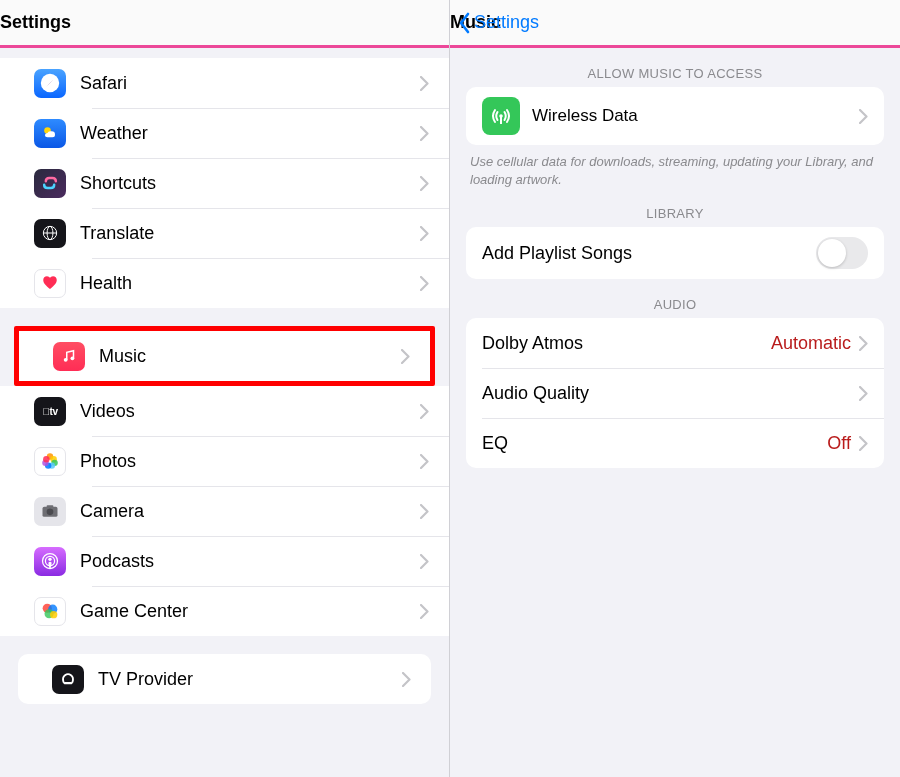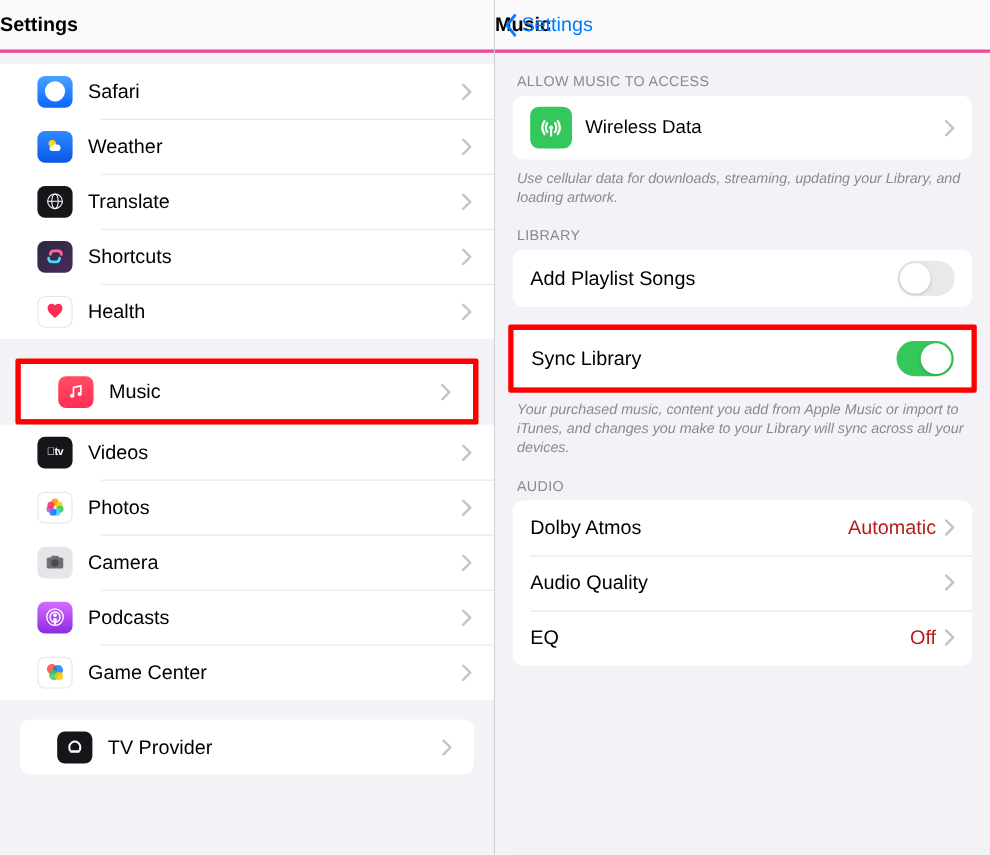--- a/index.html
+++ b/index.html
@@ -45,21 +45,21 @@
     .nav-back svg { width: 14px; height: 22px; }
     .content { flex: 1; overflow-y: auto; padding-bottom: 8px; }
     .group { margin-top: 18px; }
     .group.first-left { margin-top: 10px; }
     .group-header {
       font-size: 13px;
       color: #8a8a8e;
       padding: 0 34px 6px;
       letter-spacing: 0.3px;
     }
-    .pane-right .group-header { padding: 0 20px 6px; }
+    .pane-right .group-header { padding: 0 20px 6px; text-align: center; }
     .group-footer {
       font-size: 13px;
       color: #8a8a8e;
       padding: 8px 20px 0;
       line-height: 1.35;
       font-style: italic;
     }
     .cell-list {
       background: #fff;
       margin: 0 16px;
@@ -209,41 +209,41 @@
                 <circle cx="9" cy="9" r="4" fill="#ffd60a"></circle>
                 <path d="M6 15 Q6 12 9 12 Q10 9 14 10 Q18 10 18 14 Q18 17 15 17 L9 17 Q6 17 6 15" fill="#fff"></path>
               </svg>
           </div>
           <div class="cell-label">Weather</div>
           <svg class="chevron" viewBox="0 0 9 15">
               <path d="M1 1 L7.5 7.5 L1 14"></path>
             </svg>
         </div>
         <div class="cell">
+          <div class="cell-icon ic-shortcuts">
+            <svg viewBox="0 0 24 24" width="20" height="20">
+                <rect x="5" y="5" width="14" height="14" rx="3" fill="none"></rect>
+                <path d="M7 10 Q7 6 11 6 L15 6 Q19 6 19 10" fill="none" stroke="#ff6aa2" stroke-width="3" stroke-linecap="round"></path>
+                <path d="M5 14 Q5 18 9 18 L13 18 Q17 18 17 14" fill="none" stroke="#4ad4ff" stroke-width="3" stroke-linecap="round"></path>
+              </svg>
+          </div>
+          <div class="cell-label">Shortcuts</div>
+          <svg class="chevron" viewBox="0 0 9 15">
+              <path d="M1 1 L7.5 7.5 L1 14"></path>
+            </svg>
+        </div>
+        <div class="cell">
           <div class="cell-icon ic-translate">
             <svg viewBox="0 0 24 24" width="20" height="20">
                 <circle cx="12" cy="12" r="8" fill="none" stroke="#fff" stroke-width="1.2"></circle>
                 <ellipse cx="12" cy="12" rx="3.5" ry="8" fill="none" stroke="#fff" stroke-width="1.2"></ellipse>
                 <line x1="4" y1="12" x2="20" y2="12" stroke="#fff" stroke-width="1.2"></line>
               </svg>
           </div>
           <div class="cell-label">Translate</div>
-          <svg class="chevron" viewBox="0 0 9 15">
-              <path d="M1 1 L7.5 7.5 L1 14"></path>
-            </svg>
-        </div>
-        <div class="cell">
-          <div class="cell-icon ic-shortcuts">
-            <svg viewBox="0 0 24 24" width="20" height="20">
-                <rect x="5" y="5" width="14" height="14" rx="3" fill="none"></rect>
-                <path d="M7 10 Q7 6 11 6 L15 6 Q19 6 19 10" fill="none" stroke="#ff6aa2" stroke-width="3" stroke-linecap="round"></path>
-                <path d="M5 14 Q5 18 9 18 L13 18 Q17 18 17 14" fill="none" stroke="#4ad4ff" stroke-width="3" stroke-linecap="round"></path>
-              </svg>
-          </div>
-          <div class="cell-label">Shortcuts</div>
           <svg class="chevron" viewBox="0 0 9 15">
               <path d="M1 1 L7.5 7.5 L1 14"></path>
             </svg>
         </div>
         <div class="cell">
           <div class="cell-icon ic-health">
             <svg viewBox="0 0 24 24" width="18" height="18">
                 <path d="M12 20 C6 15 3 12 3 8 C3 5 5 3 8 3 C10 3 11 4 12 5 C13 4 14 3 16 3 C19 3 21 5 21 8 C21 12 18 15 12 20 Z" fill="#ff2d55"></path>
               </svg>
           </div>
@@ -407,33 +407,20 @@
       <div class="cell-list">
         <div class="cell">
           <div class="cell-label">Add Playlist Songs</div>
           <div class="toggle off">
               <div class="toggle-knob"></div>
             </div>
         </div>
       </div>
     </div>
 
-    <div class="group">
-      <div class="highlight-red">
-        <div class="cell-list">
-          <div class="cell">
-            <div class="cell-label">Sync Library</div>
-            <div class="toggle on">
-                <div class="toggle-knob"></div>
-              </div>
-          </div>
-        </div>
-      </div>
-      <div class="group-footer">Your purchased music, content you add from Apple Music or import to iTunes, and changes you make to your Library will sync across all your devices.</div>
-    </div>
 
     <div class="group">
       <div class="group-header">AUDIO</div>
       <div class="cell-list">
         <div class="cell">
           <div class="cell-label">Dolby Atmos</div>
           <div class="cell-value">Automatic</div>
           <svg class="chevron" viewBox="0 0 9 15">
               <path d="M1 1 L7.5 7.5 L1 14"></path>
             </svg>

